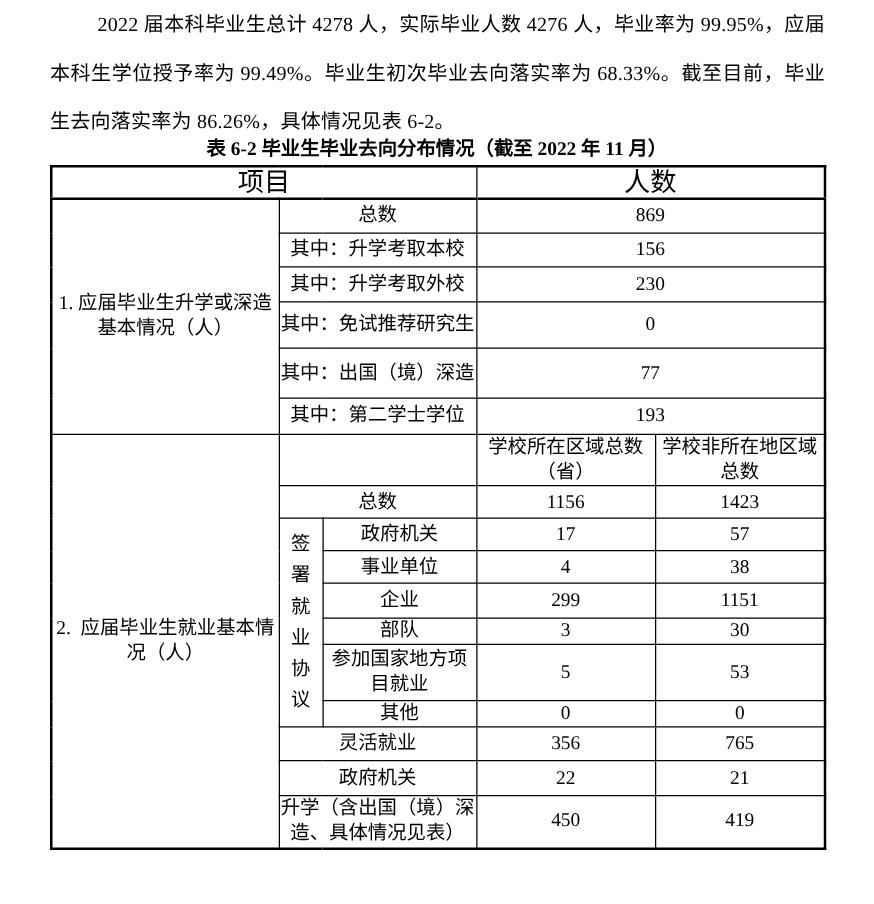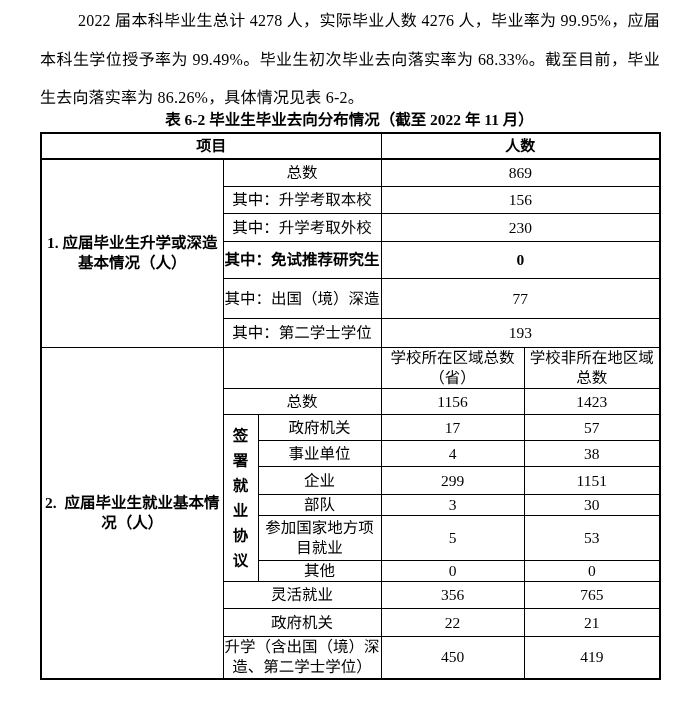--- a/index.html
+++ b/index.html
@@ -44,45 +44,43 @@
   table.dist th, table.dist td {
     border: 1px solid #000;
     text-align: center;
     vertical-align: middle;
     padding: 0 1px;
     line-height: 20px;
     overflow: hidden;
   }
   table.dist tr.hdr th {
     border-bottom: 2px solid #000;
-    font-weight: bold;
-    font-size: 15px;
+    font-weight: normal;
+    font-size: 21px;
   }
   td.seclabel {
     padding: 0 4px;
     white-space: pre-wrap;
     line-height: 24px;
-    font-weight: bold;
   }
   td.subhead { padding: 0 6px; line-height: 20px; }
   td.vertcell { padding: 0; }
   .vtext {
     display: inline-block;
     width: 1.05em;
     word-break: break-all;
     line-height: 25px;
-    font-weight: bold;
   }
   
   tr.r25 > td { height: 15px; }
   tr.r26 > td, tr.r26 > th { height: 26px; }
   tr.r27 > td { height: 27px; margin-top: 43px; }
   tr.r28 > td { height: 28px; }
   tr.r29 > td { height: 29px; }
-  tr.r37 > td { height: 37px; font-weight: bold; }
+  tr.r37 > td { height: 37px; }
   tr.r40 > td { height: 40px; }
   tr.r41 > td { height: 41px; }
   tr.r42 > td { height: 42px; }
   tr.r45 > td { height: 45px; }
 </style>
 </head>
 <body>
 
 <div class="page">
 
@@ -179,20 +177,20 @@
       <td colspan="2">灵活就业</td>
       <td>356</td>
       <td>765</td>
     </tr>
     <tr class="r28">
       <td colspan="2">政府机关</td>
       <td>22</td>
       <td>21</td>
     </tr>
     <tr class="r42">
-      <td colspan="2">升学（含出国（境）深造、第二学士学位）</td>
+      <td colspan="2">升学（含出国（境）深造、具体情况见表）</td>
       <td>450</td>
       <td>419</td>
     </tr>
   </tbody>
     </table>
 
 </div>
 
 </body></html>

